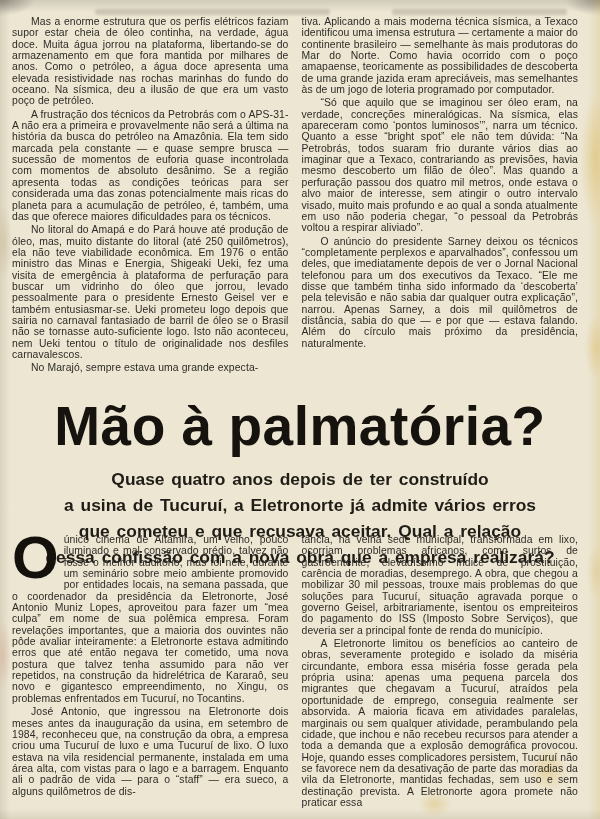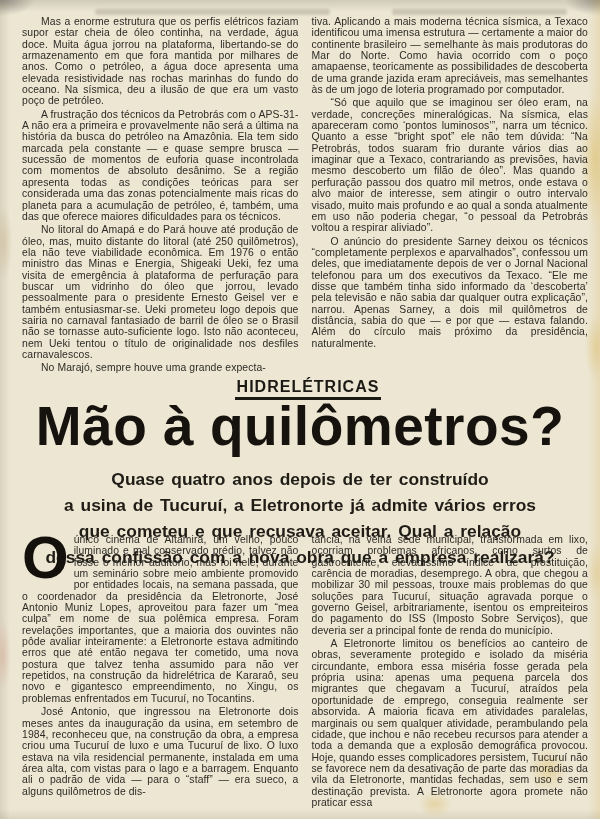--- a/index.html
+++ b/index.html
@@ -10,21 +10,21 @@
     margin: 0 auto;
     background: #ece6d3;
     overflow: hidden;
     font-family: "Liberation Sans", sans-serif;
     color: #2e2b26;
   }
 
   
   .two-col {
     position: absolute;
-    left: 22px; width: 566px;
+    left: 12px; width: 566px;
     display: flex; gap: 13px;
   }
   .top-section    { top: 16px;  }
   .bottom-section { top: 534px; }
   .col {
     width: 281px;
     font-size: 10.4px;
     line-height: 11.35px;
     text-align: justify;
     letter-spacing: 0.1px;
@@ -144,33 +144,30 @@
   <div class="artifact stain stain-4"></div>
   <div class="artifact stain stain-5"></div>
   <div class="artifact stain stain-6"></div>
   <div class="artifact stain stain-7"></div>
 
   <div class="two-col top-section">
     <div class="col">
       <p>Mas a enorme estrutura que os perfis elétricos faziam supor estar cheia de óleo continha, na verdade, água doce. Muita água jorrou na plataforma, libertando-se do armazenamento em que fora mantida por milhares de anos. Como o petróleo, a água doce apresenta uma elevada resistividade nas rochas marinhas do fundo do oceano. Na sísmica, deu a ilusão de que era um vasto poço de petróleo.</p>
       <p>A frustração dos técnicos da Petrobrás com o APS-31-A não era a primeira e provavelmente não será a última na história da busca do petróleo na Amazônia. Ela tem sido marcada pela constante — e quase sempre brusca — sucessão de momentos de euforia quase incontrolada com momentos de absoluto desânimo. Se a região apresenta todas as condições teóricas para ser considerada uma das zonas potencialmente mais ricas do planeta para a acumulação de petróleo, é, também, uma das que oferece maiores dificuldades para os técnicos.</p>
       <p>No litoral do Amapá e do Pará houve até produção de óleo, mas, muito distante do litoral (até 250 quilômetros), ela não teve viabilidade econômica. Em 1976 o então ministro das Minas e Energia, Shigeaki Ueki, fez uma visita de emergência à plataforma de perfuração para buscar um vidrinho do óleo que jorrou, levado pessoalmente para o presidente Ernesto Geisel ver e também entusiasmar-se. Ueki prometeu logo depois que sairia no carnaval fantasiado de barril de óleo se o Brasil não se tornasse auto-suficiente logo. Isto não aconteceu, nem Ueki tentou o título de originalidade nos desfiles carnavalescos.</p>
-      <p>No Marajó, sempre houve uma grande expecta-</p>
+      <p>No Marajó, sempre estava uma grande expecta-</p>
     </div>
     <div class="col">
       <p class="no-indent">tiva. Aplicando a mais moderna técnica sísmica, a Texaco identificou uma imensa estrutura — certamente a maior do continente brasileiro — semelhante às mais produtoras do Mar do Norte. Como havia ocorrido com o poço amapaense, teoricamente as possibilidades de descoberta de uma grande jazida eram apreciáveis, mas semelhantes às de um jogo de loteria programado por computador.</p>
       <p>“Só que aquilo que se imaginou ser óleo eram, na verdade, concreções mineralógicas. Na sísmica, elas apareceram como ‘pontos luminosos’”, narra um técnico. Quanto a esse “bright spot” ele não tem dúvida: “Na Petrobrás, todos suaram frio durante vários dias ao imaginar que a Texaco, contrariando as previsões, havia mesmo descoberto um filão de óleo”. Mas quando a perfuração passou dos quatro mil metros, onde estava o alvo maior de interesse, sem atingir o outro intervalo visado, muito mais profundo e ao qual a sonda atualmente em uso não poderia chegar, “o pessoal da Petrobrás voltou a respirar aliviado”.</p>
       <p>O anúncio do presidente Sarney deixou os técnicos “completamente perplexos e aparvalhados”, confessou um deles, que imediatamente depois de ver o Jornal Nacional telefonou para um dos executivos da Texaco. “Ele me disse que também tinha sido informado da ‘descoberta’ pela televisão e não sabia dar qualquer outra explicação”, narrou. Apenas Sarney, a dois mil quilômetros de distância, sabia do que — e por que — estava falando. Além do círculo mais próximo da presidência, naturalmente.</p>
     </div>
   </div>
 
-  <div class="section-label-wrap">
-    <span class="section-label">HIDRELÉTRICAS</span>
-  </div>
-  <div class="headline">Mão à quilômetros?</div>
+  <div class="headline">Mão à palmatória?</div>
   <div class="deck">Quase quatro anos depois de ter construído
 a usina de Tucuruí, a Eletronorte já admite vários erros
 que cometeu e que recusava aceitar. Qual a relação
 dessa confissão com a nova obra que a empresa realizará?</div>
 
   <div class="two-col bottom-section">
     <div class="col">
       <p class="no-indent"><span class="dropcap">O</span><span>único cinema de Altamira, um velho, pouco iluminado e mal conservado prédio, talvez não fosse o melhor auditório, mas foi nele, durante um seminário sobre meio ambiente promovido por entidades locais, na semana passada, que o coordenador da presidência da Eletronorte, José Antonio Muniz Lopes, aproveitou para fazer um “mea culpa” em nome de sua polêmica empresa. Foram revelações importantes, que a maioria dos ouvintes não pôde avaliar inteiramente: a Eletronorte estava admitindo erros que até então negava ter cometido, uma nova postura que talvez tenha assumido para não ver repetidos, na construção da hidrelétrica de Kararaô, seu novo e gigantesco empreendimento, no Xingu, os problemas enfrentados em Tucuruí, no Tocantins.</span></p>
       <p>José Antonio, que ingressou na Eletronorte dois meses antes da inauguração da usina, em setembro de 1984, reconheceu que, na construção da obra, a empresa criou uma Tucuruí de luxo e uma Tucuruí de lixo. O luxo estava na vila residencial permanente, instalada em uma área alta, com vistas para o lago e a barragem. Enquanto ali o padrão de vida — para o “staff” — era sueco, a alguns quilômetros de dis-</p>
     </div>

